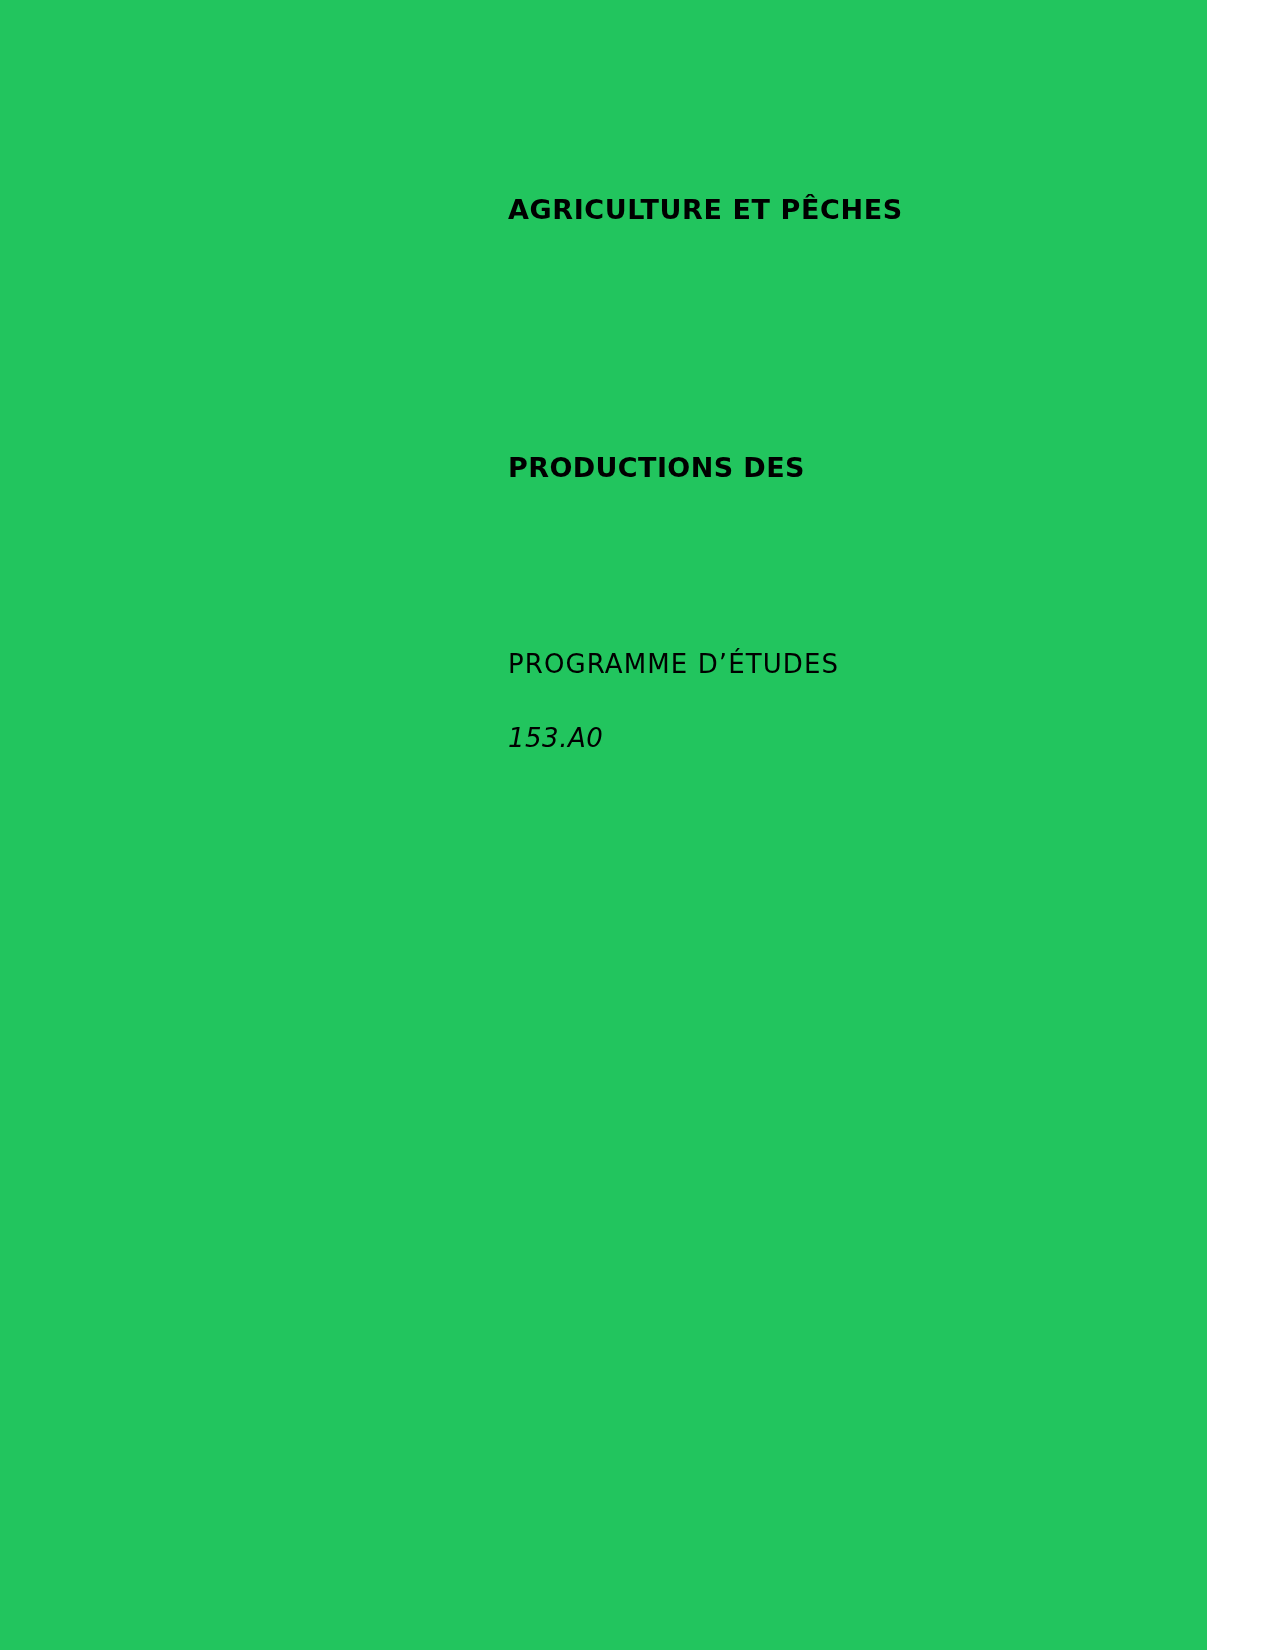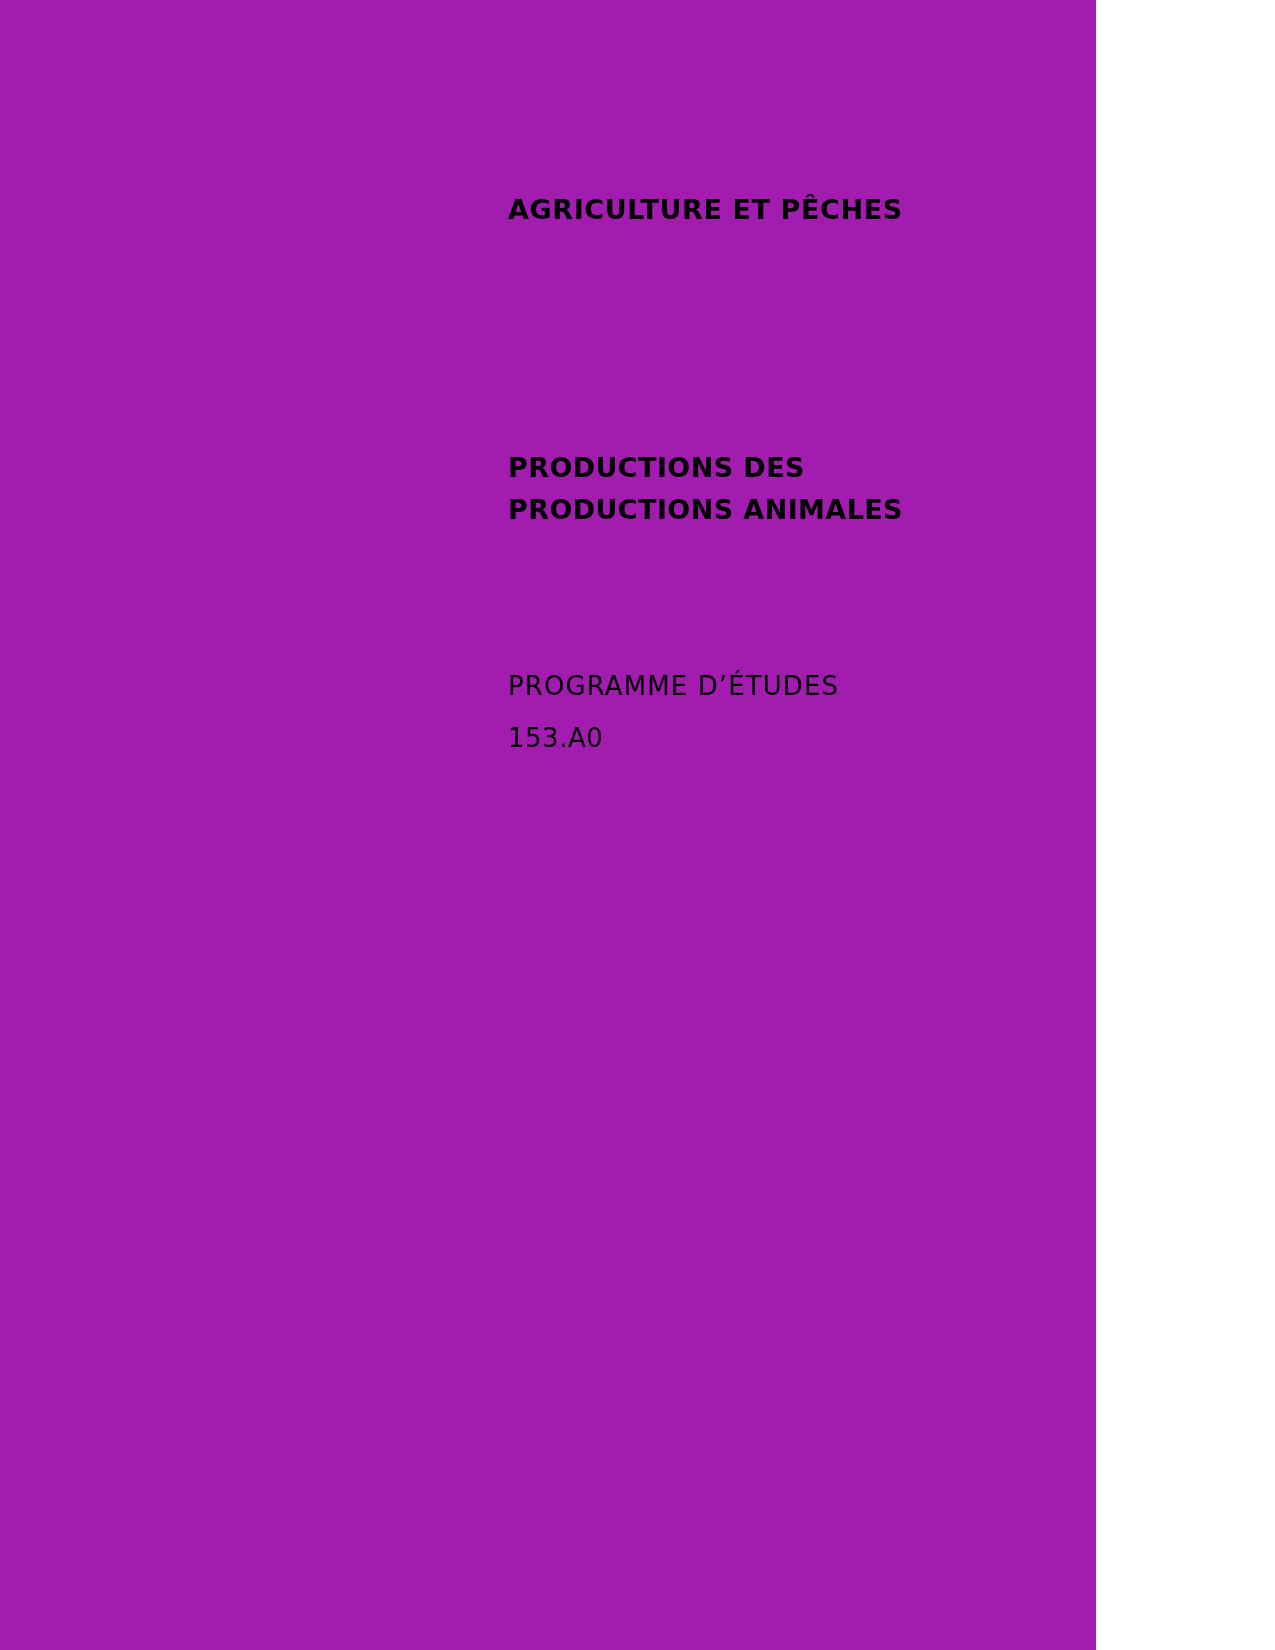--- a/index.html
+++ b/index.html
@@ -7,23 +7,23 @@
     margin: 0;
     padding: 0;
     background: #ffffff;
   }
   body {
     font-family: "DejaVu Sans", sans-serif;
     color: #000000;
   }
   .page {
     position: relative;
-    width: 1096px;
+    width: 1207px;
     height: 1650px;
-    background: #a21caf;
+    background: #22c55e;
     overflow: hidden;
     box-sizing: border-box;
   }
   .content {
     position: absolute;
     left: 508px;
     top: 0;
     width: 700px;
   }
   .sector-title {
@@ -41,50 +41,50 @@
     top: 447px;
     left: 0;
     font-size: 27px;
     font-weight: bold;
     letter-spacing: 0.4px;
     line-height: 1.55;
     width: 520px;
   }
   .doc-type {
     position: absolute;
-    top: 670px;
+    top: 648px;
     left: 0;
     font-size: 26px;
     font-weight: normal;
     letter-spacing: 1.1px;
     line-height: 1.3;
     white-space: nowrap;
   }
   .program-code {
     position: absolute;
     top: 722px;
     left: 0;
     font-size: 26px;
     font-weight: normal;
     letter-spacing: 0.5px;
     line-height: 1.3;
     white-space: nowrap;
+    font-style: italic;
   }
 </style>
 </head>
 <body>
 
 <div class="page">
   <div class="content">
 
     <div class="sector-title">AGRICULTURE ET PÊCHES</div>
 
     <div class="program-title">
       <div>PRODUCTIONS DES</div>
-      <div>PRODUCTIONS ANIMALES</div>
     </div>
 
     <div class="doc-type">PROGRAMME D’ÉTUDES</div>
 
     <div class="program-code">153.A0</div>
 
   </div>
 </div>
 
 </body></html>

